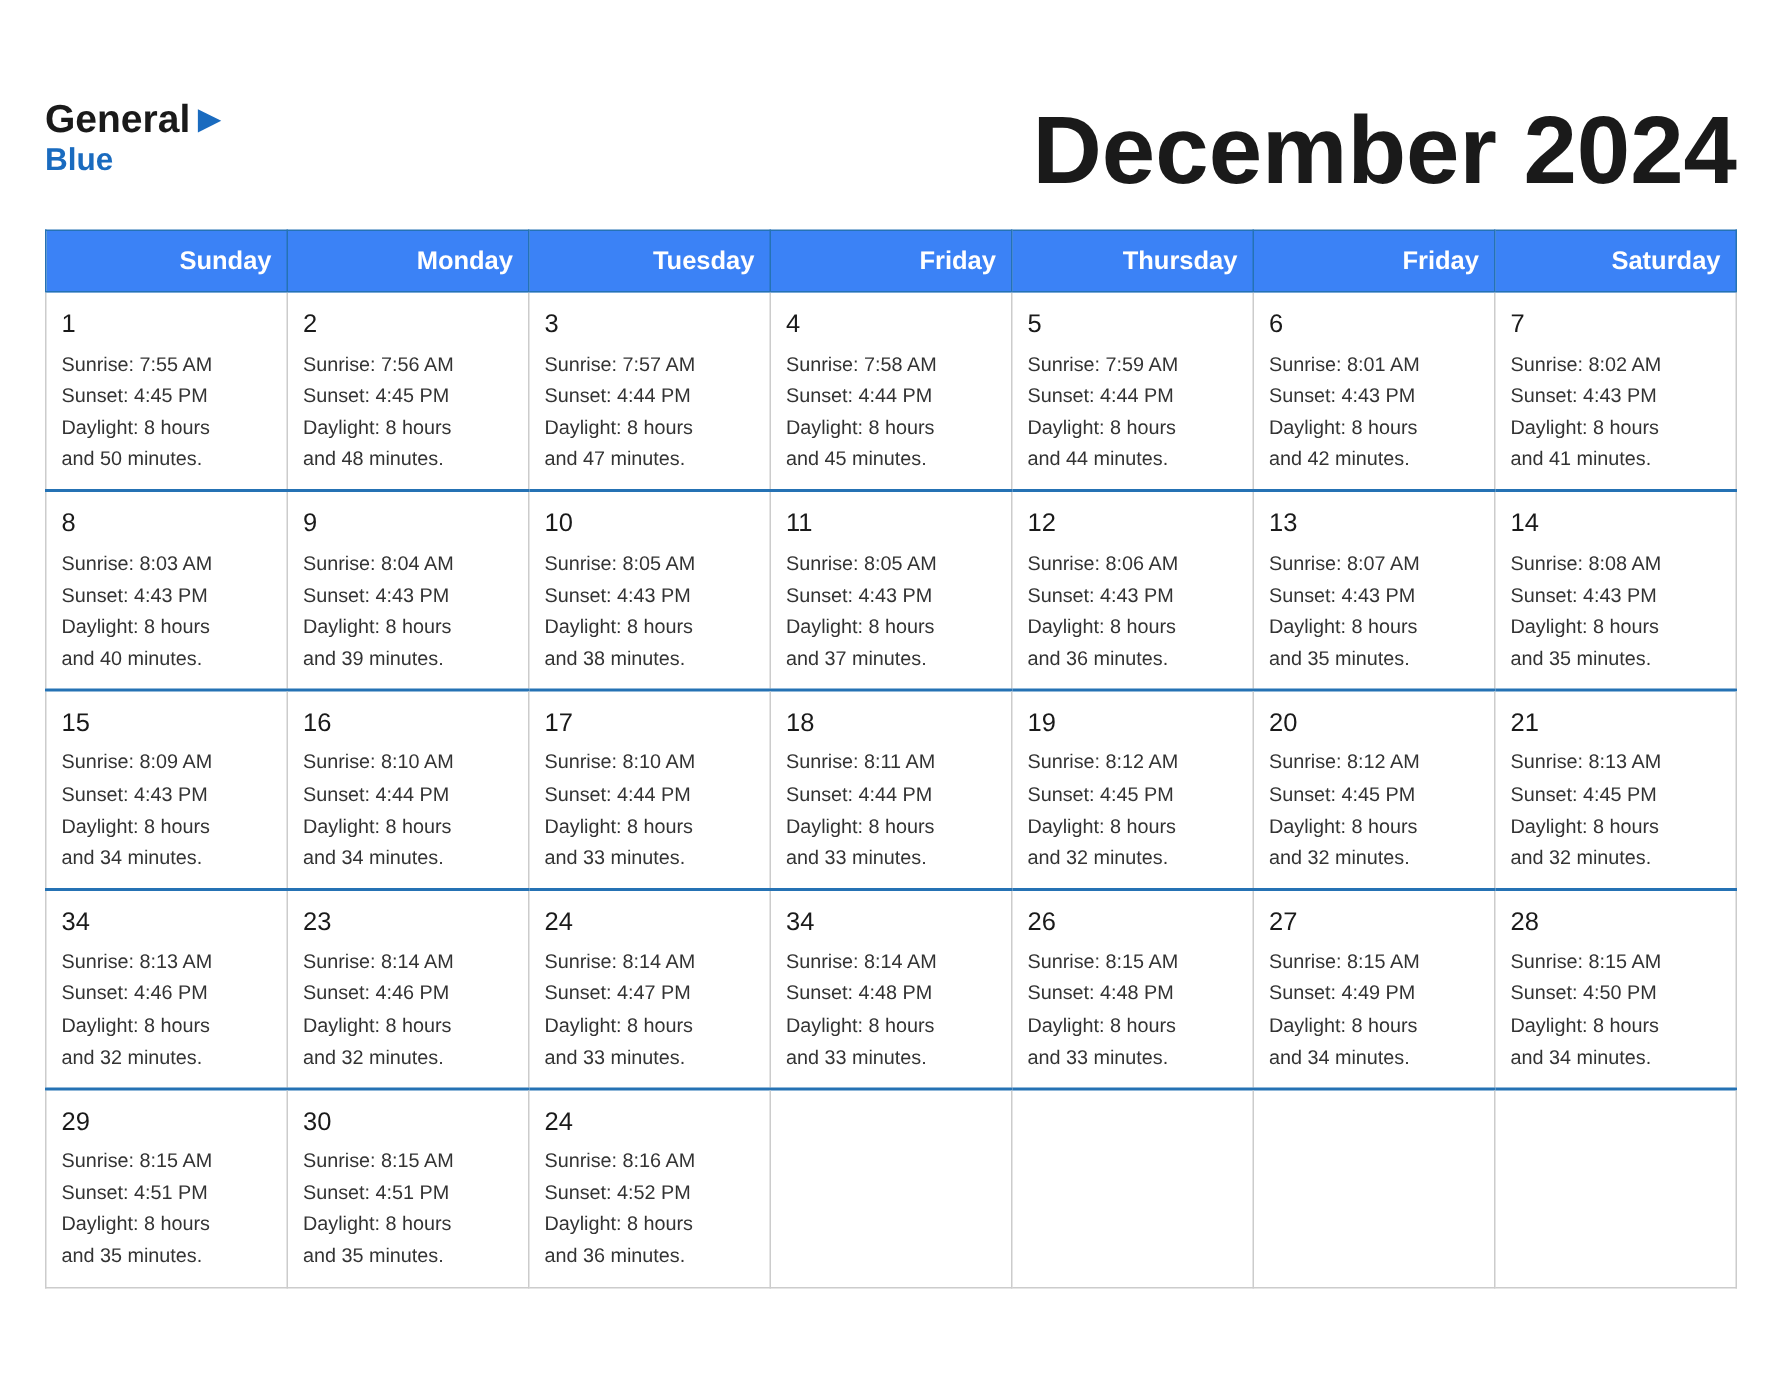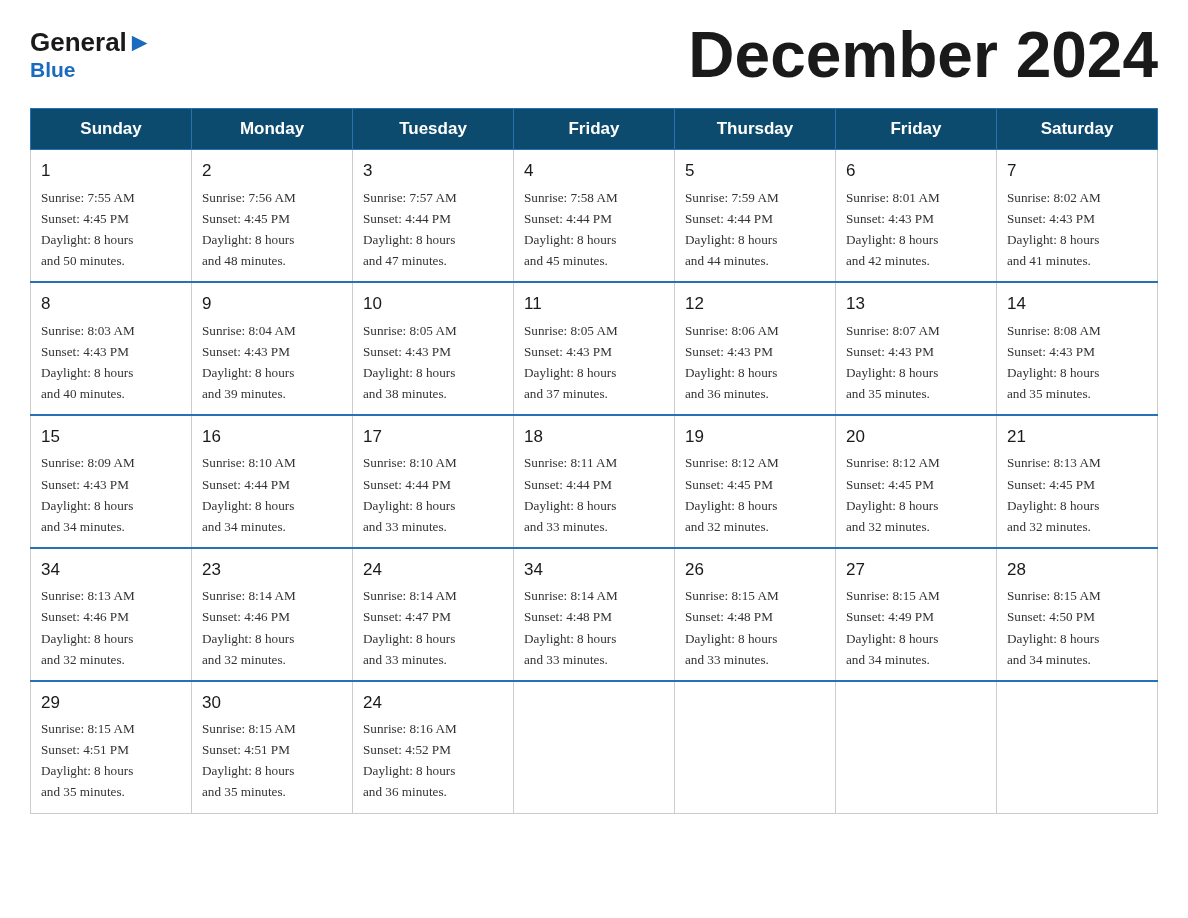--- a/index.html
+++ b/index.html
@@ -7,22 +7,23 @@
       font-family: Arial, Helvetica, sans-serif;
       background: #fff;
       color: #222;
       width: 1188px;
       min-height: 918px;
       padding: 20px 30px 30px 30px;
     }
     .header {
       display: flex;
       justify-content: space-between;
-      align-items: center;
+      align-items: flex-start;
       margin-bottom: 18px;
+      margin-top: 45px;
     }
     .logo {
       display: flex;
       flex-direction: column;
       align-items: flex-start;
     }
     .title-block {
       text-align: right;
     }
     .month-title {
@@ -35,26 +36,26 @@
       font-size: 22px;
       color: #444;
       margin-top: 4px;
     }
     .calendar-table {
       width: 100%;
       border-collapse: collapse;
       table-layout: fixed;
     }
     .calendar-table thead tr th {
-      background-color: #0c4a6e;
+      background-color: #3b82f6;
       color: #fff;
       font-size: 17px;
       font-weight: bold;
       padding: 10px 10px;
-      text-align: center;
+      text-align: right;
       border: 1px solid #2572b4;
     }
     .calendar-table tbody tr td {
       vertical-align: top;
       border: 1px solid #ccc;
       padding: 8px 10px 10px 10px;
       font-size: 13.5px;
       line-height: 1.55;
       min-height: 90px;
       background: #fff;
@@ -66,21 +67,20 @@
       font-size: 17px;
       font-weight: normal;
       color: #1a1a1a;
       margin-bottom: 2px;
       display: block;
     }
     .day-info {
       color: #333;
       font-size: 13.2px;
       line-height: 1.6;
-      font-family: Liberation Serif, serif;
     }
     .calendar-table tbody tr:not(:last-child) td {
       border-bottom: 2px solid #2572b4;
     }
     .logo-general-row {
       display: flex;
       align-items: center;
       font-size: 26px;
       font-weight: bold;
       color: #1a1a1a;

